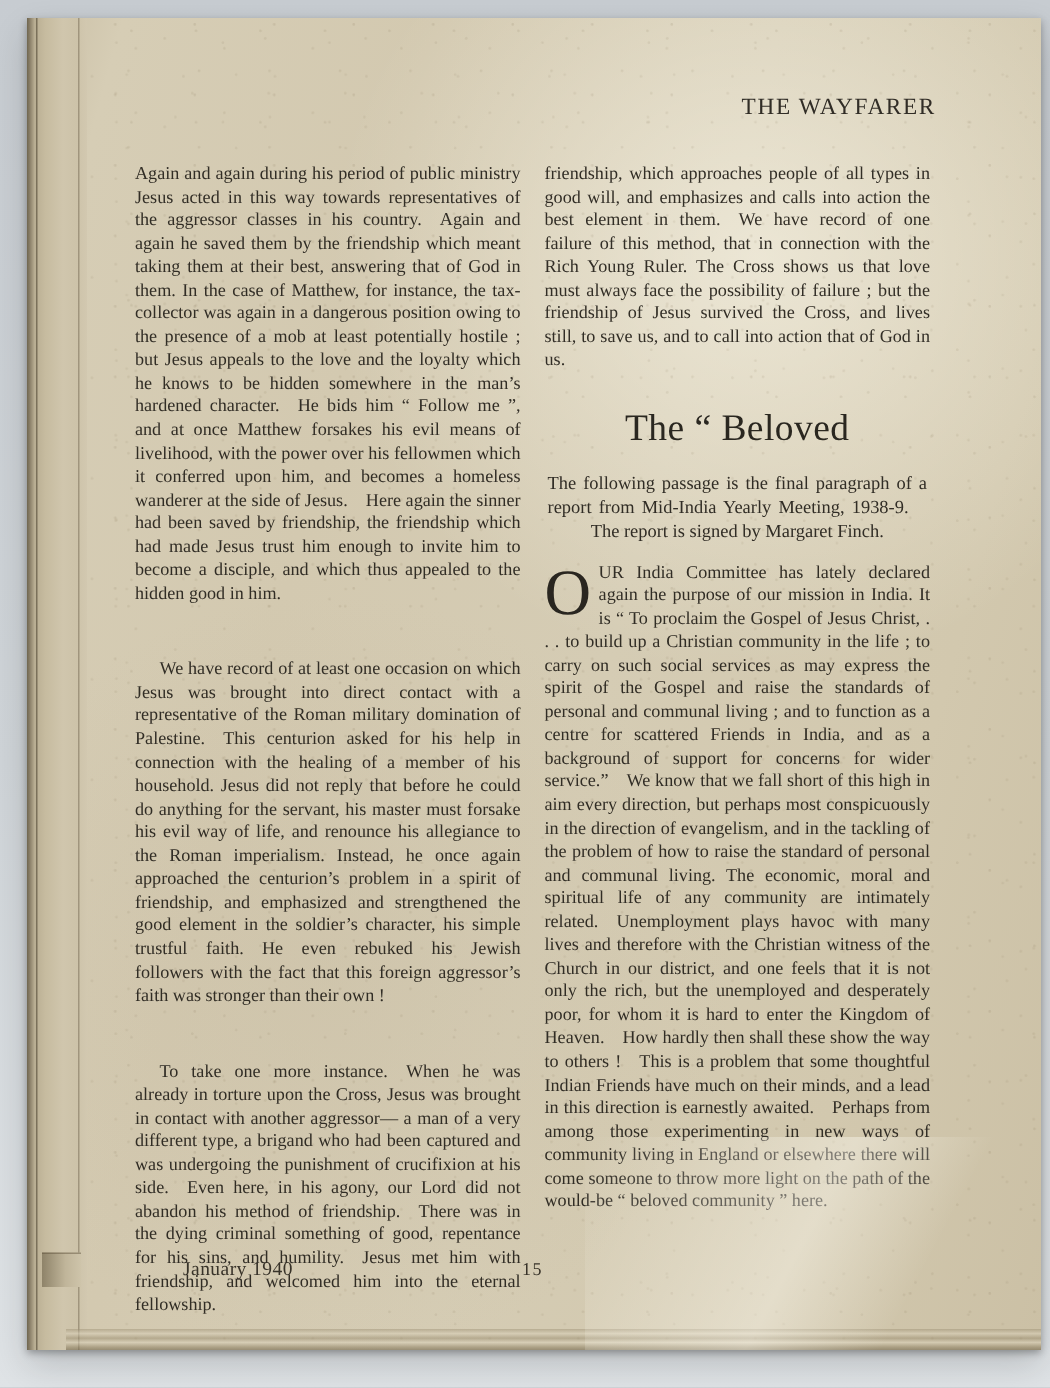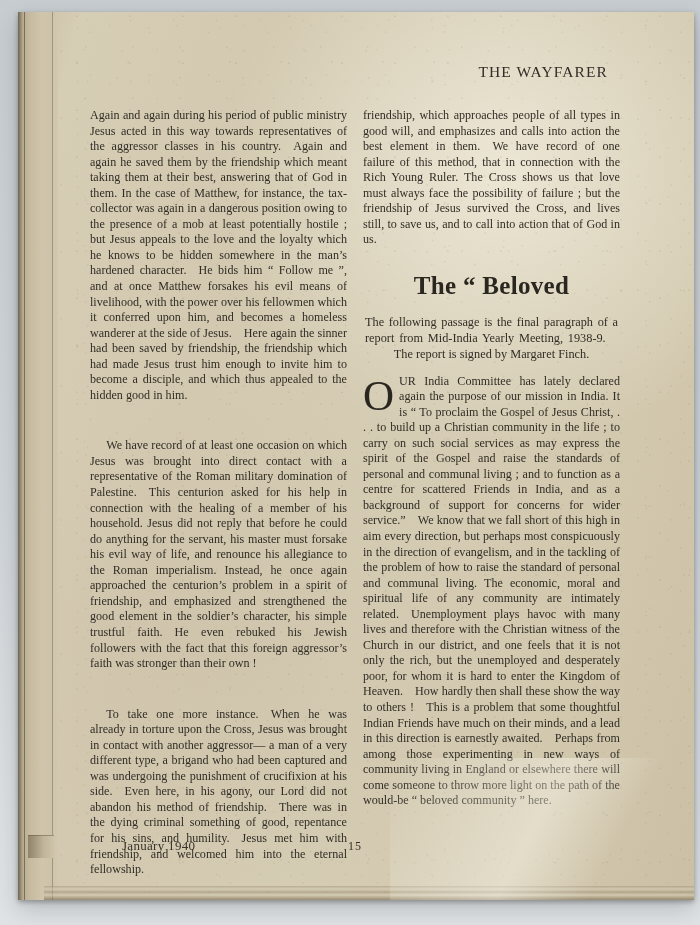--- a/index.html
+++ b/index.html
@@ -133,21 +133,21 @@
     left: 18px;
     top: 0;
     font-style: italic;
     font-size: 13.5px;
     letter-spacing: 0.2px;
     color: #2c2821;
     white-space: nowrap;
   }
   .rh-right {
     position: absolute;
-    right: 16px;
+    right: 0;
     top: -1px;
     font-size: 15.5px;
     letter-spacing: 1.1px;
     color: #2a2620;
     white-space: nowrap;
   }
 
   
   .columns {
     position: absolute;
@@ -177,21 +177,21 @@
   }
 
   
   .display-title {
     margin: 22px 0 12px 0;
     text-align: center;
     font-size: 25px;
     line-height: 31px;
     letter-spacing: 0.3px;
     color: #23201a;
-    font-weight: bold;
+    font-weight: normal;
   }
   .display-title .l2 { display: block; }
 
   .standfirst {
     margin: 13px 0 0 0;
     font-size: 12.3px;
     line-height: 16.2px;
     text-align: justify;
     text-align-last: center;
     color: #2b2720;

